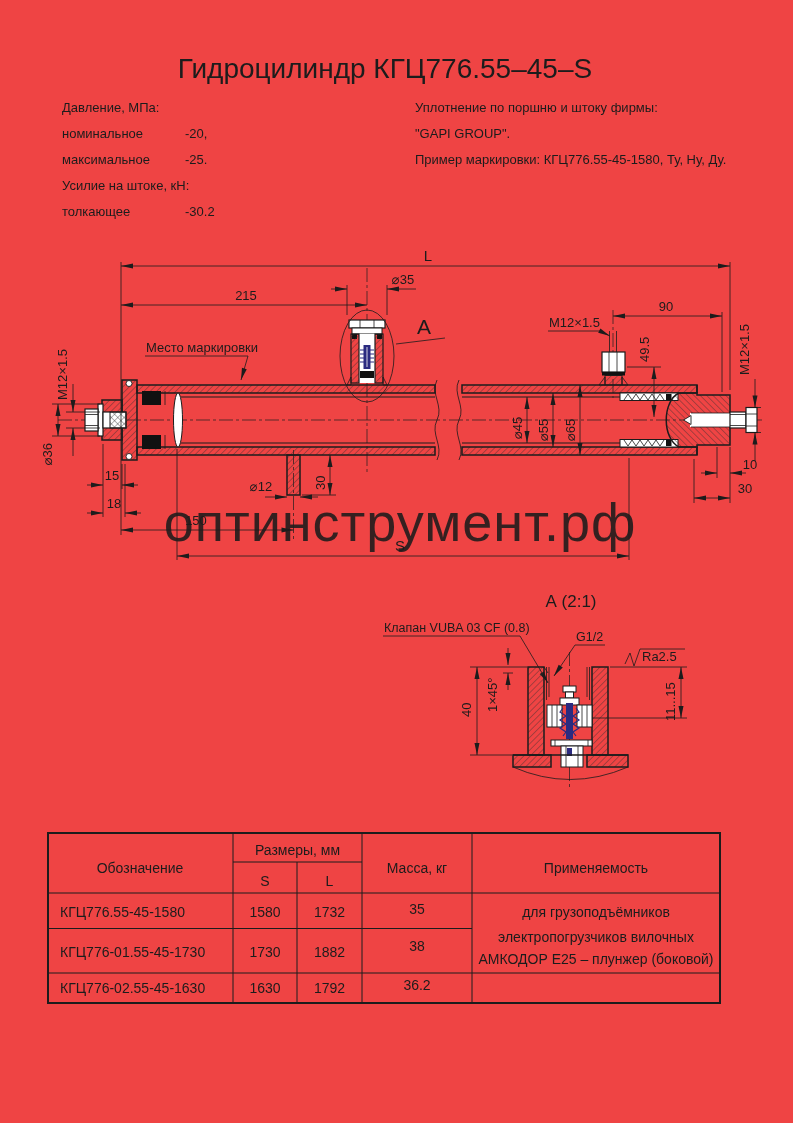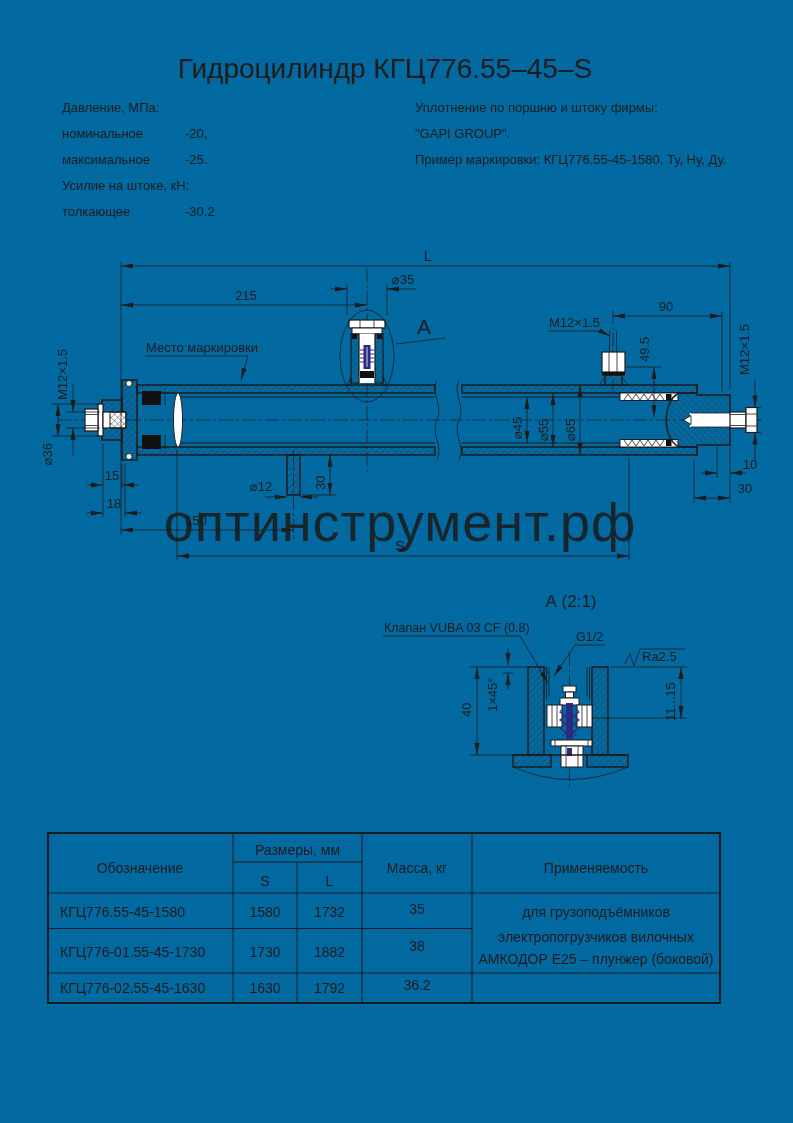--- a/index.html
+++ b/index.html
@@ -1,16 +1,16 @@
 <!DOCTYPE html>
 <html><head>
 <meta charset="utf-8">
 <style>
   html,body{margin:0;padding:0;background:#ffffff;}
-  #page{width:793px;height:1123px;position:relative;background:#0369a1;overflow:hidden;}
+  #page{width:793px;height:1123px;position:relative;background:#ef4444;overflow:hidden;}
   svg{position:absolute;left:0;top:0;}
   svg text{font-family:"Liberation Sans","DejaVu Sans",sans-serif;fill:#1c1c1c;}
   .t29{font-size:28px;}
   .t13{font-size:13px;}
   .t12{font-size:12.5px;}
   .t14{font-size:14px;}
   .t15{font-size:15px;}
   .t17{font-size:17px;}
   .t21{font-size:21px;}
   .t54{font-size:54px;letter-spacing:1px;}

